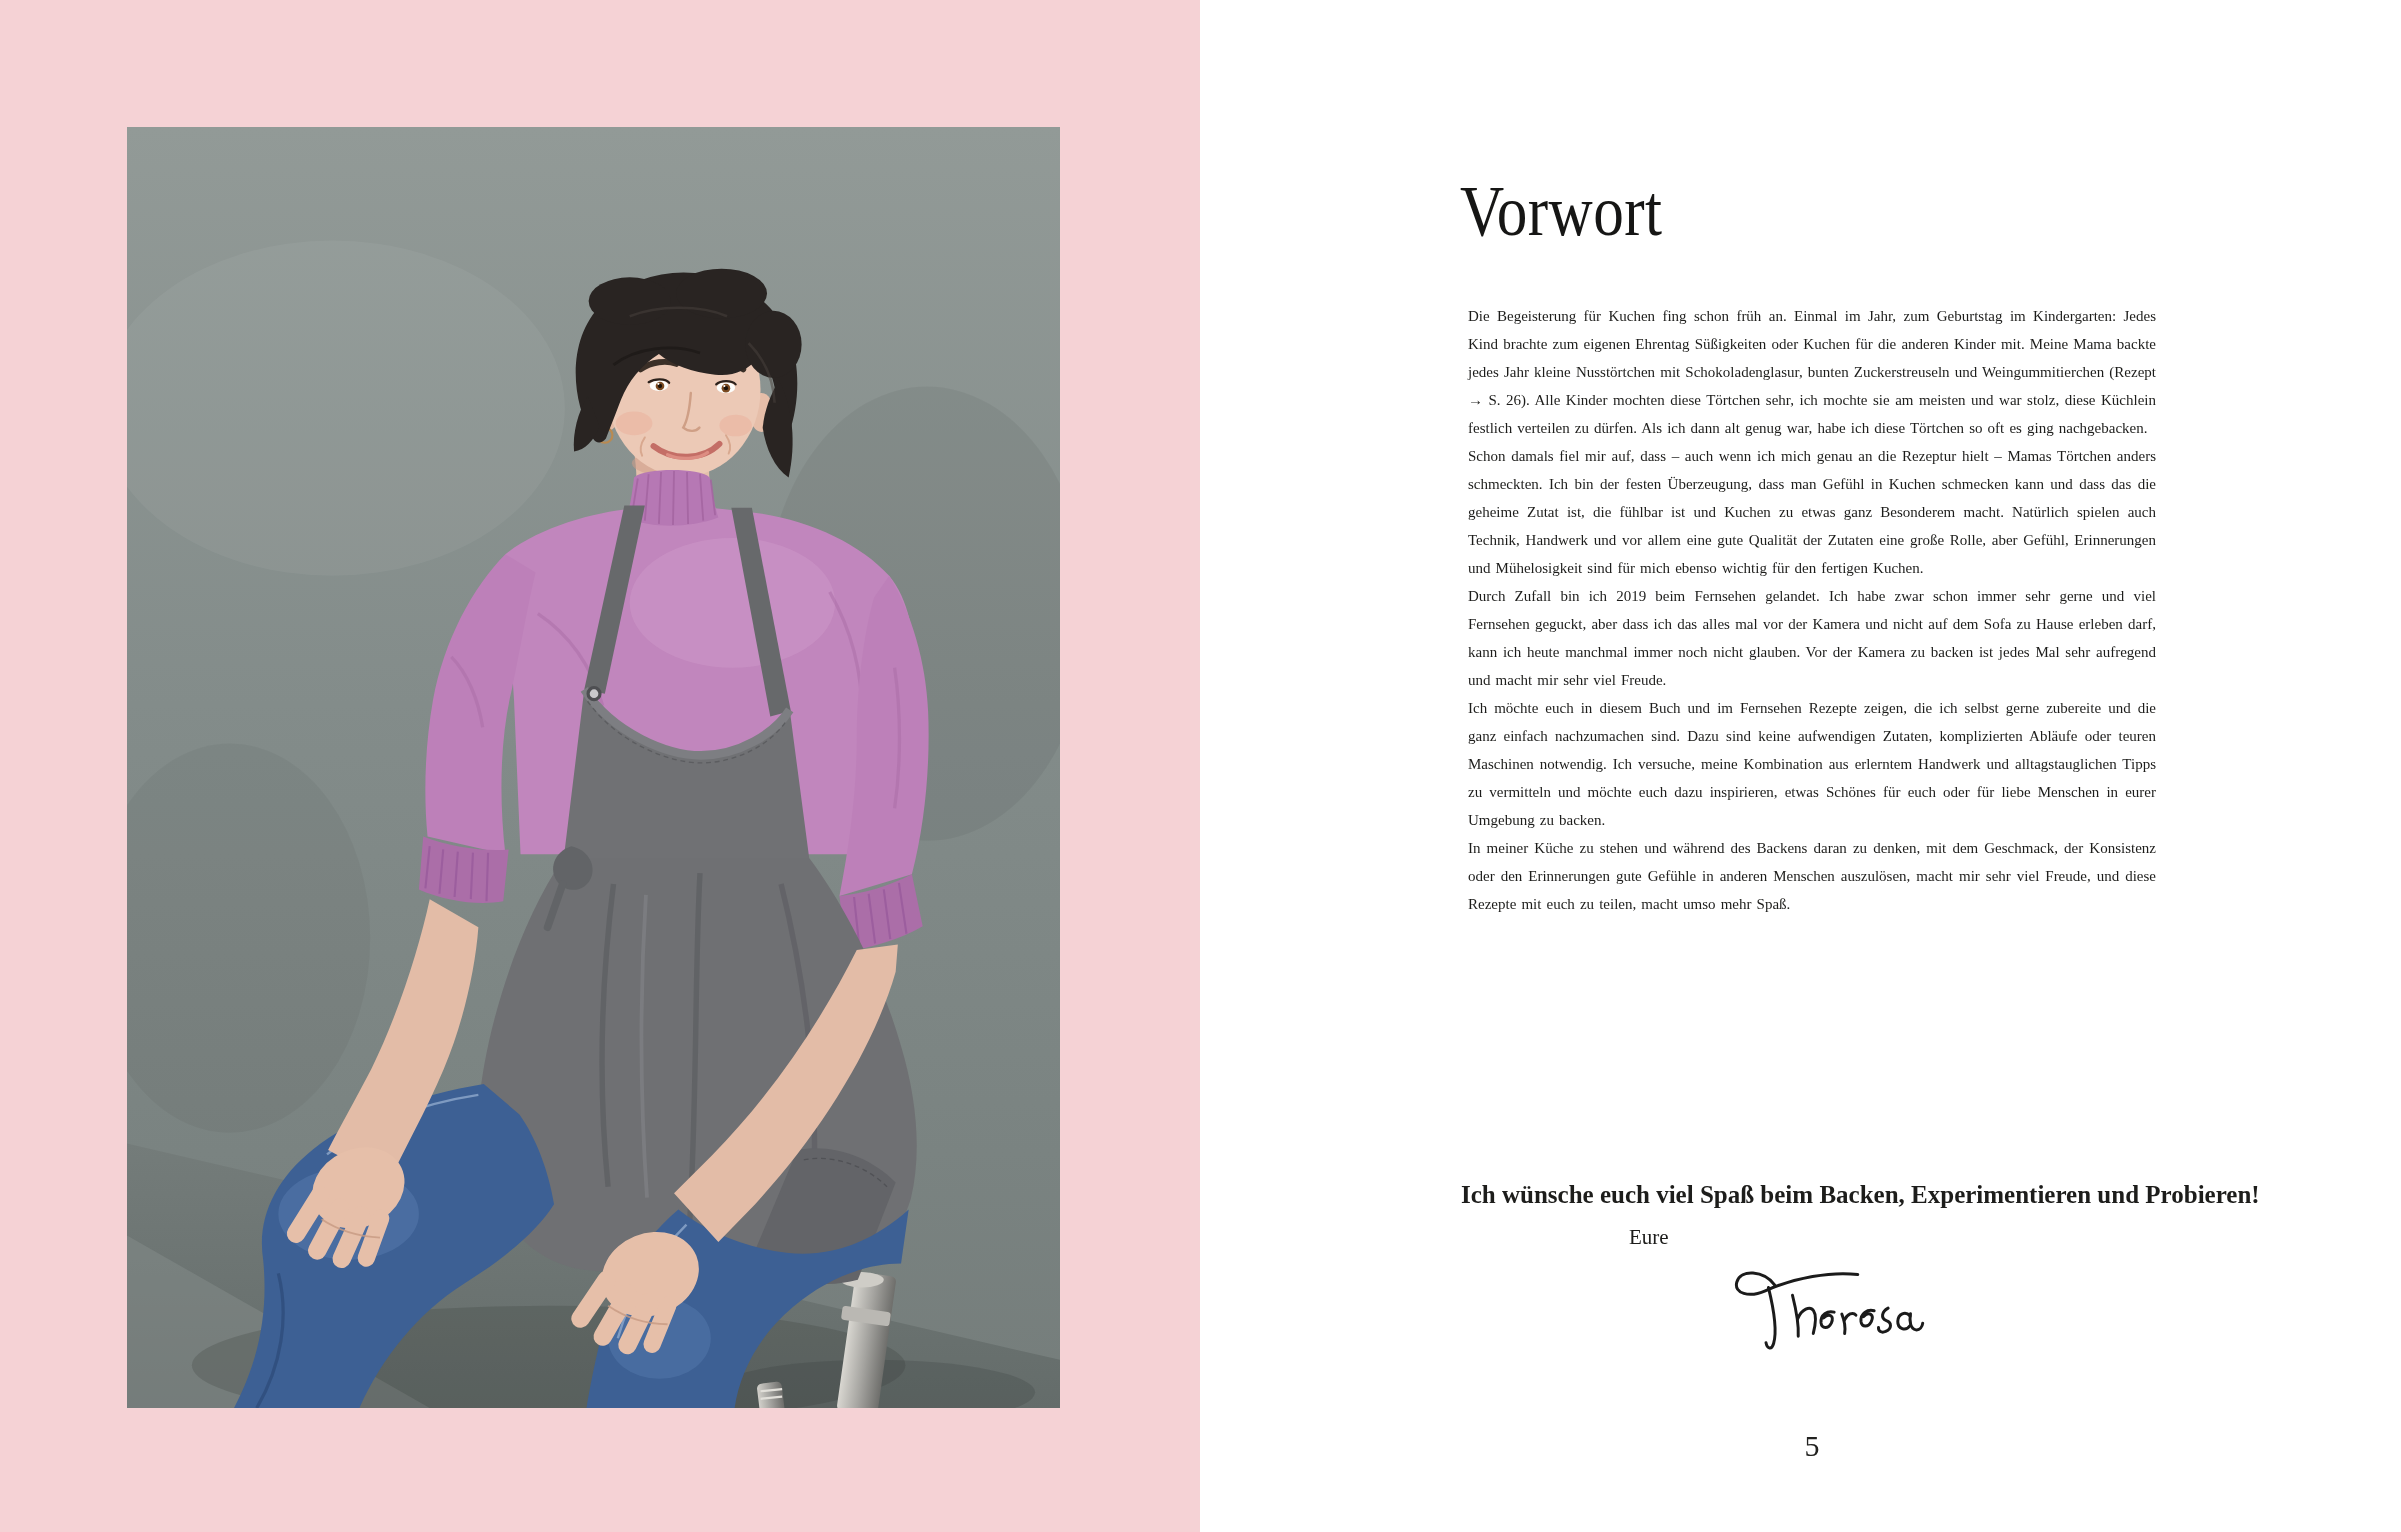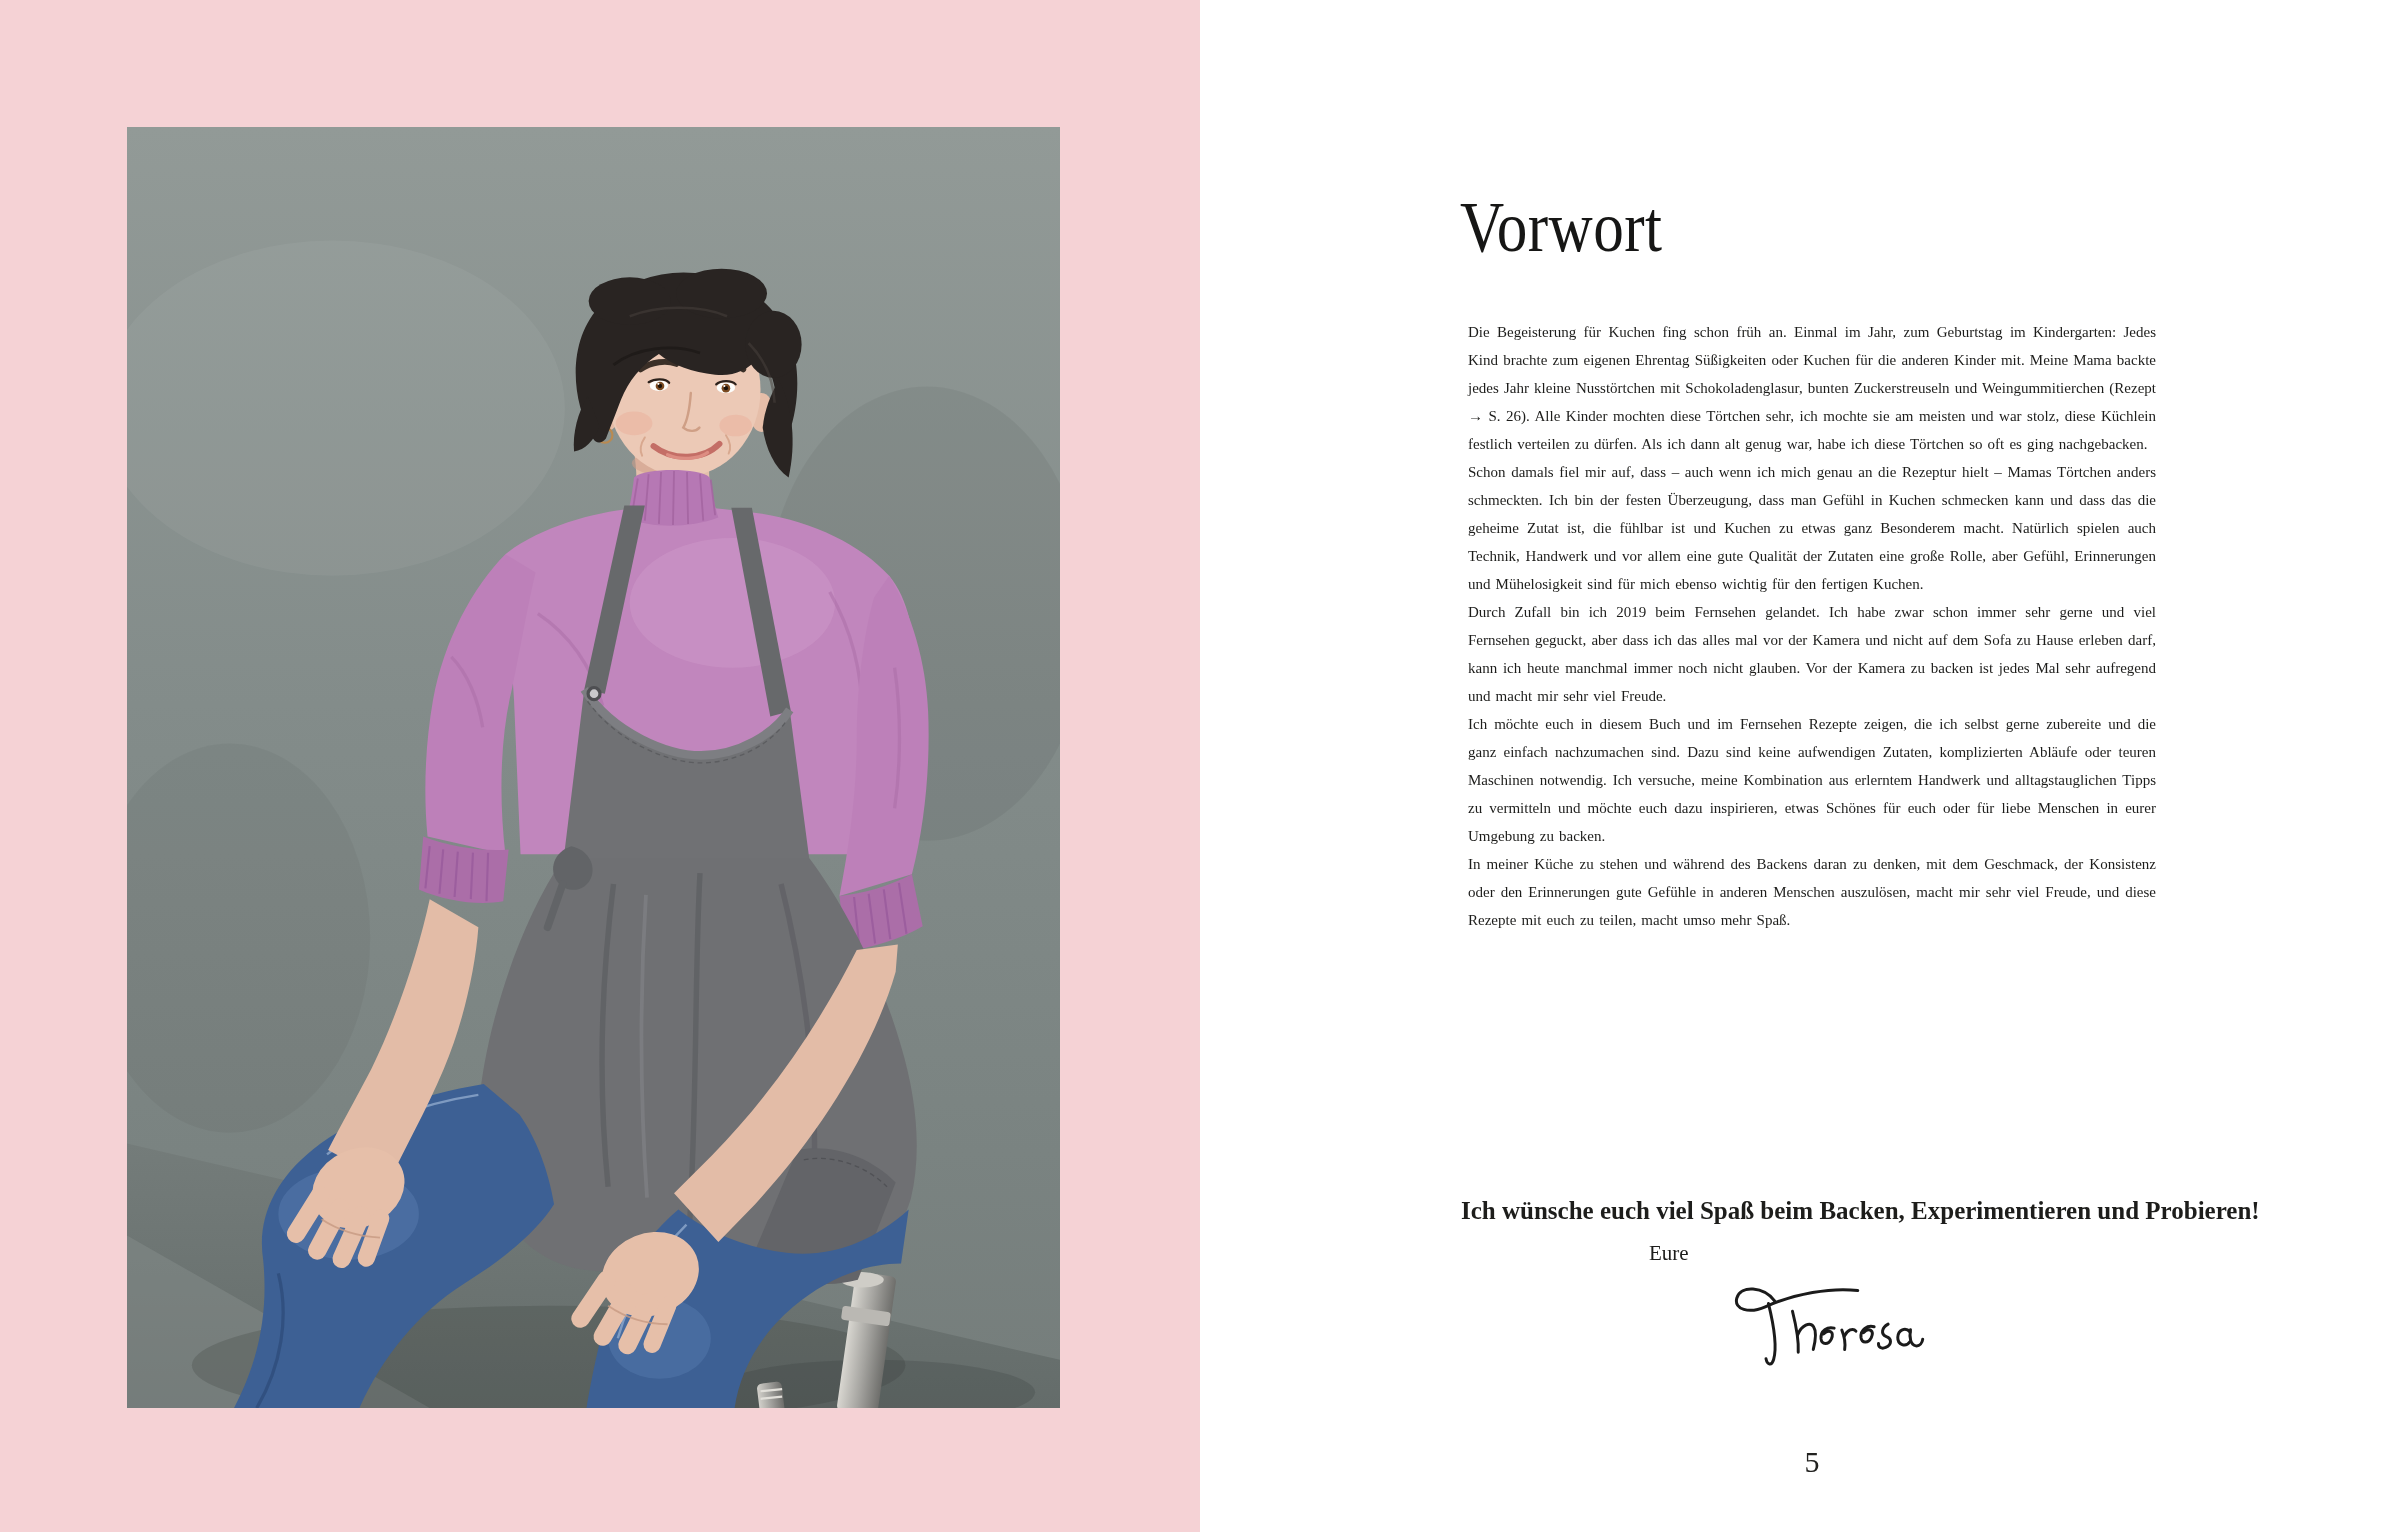--- a/index.html
+++ b/index.html
@@ -7,38 +7,38 @@
     position:relative;width:2401px;height:1533px;overflow:hidden;
     background:#ffffff;
     font-family:"Liberation Serif","DejaVu Serif",serif;
     color:#1d1d1b;
   }
   
   .page-left{position:absolute;left:0;top:0;width:1200px;height:1533px;background:#f5d2d5;}
   .photo{position:absolute;left:127px;top:127px;width:933px;height:1281px;overflow:hidden;}
   .photo svg{display:block;width:100%;height:100%;}
   
-  .page-right{position:absolute;left:1200px;top:0;width:1201px;height:1347px;background:#ffffff;margin-top:16px;}
+  .page-right{position:absolute;left:1200px;top:0;width:1201px;height:1347px;background:#ffffff;}
   .title{
     position:absolute;left:260px;top:175px;
     font-size:72px;line-height:72px;font-weight:400;color:#161615;
     transform:scaleX(0.85);transform-origin:0 0;letter-spacing:0.5px;white-space:nowrap;margin:0;
   }
   .bodytext{
     position:absolute;left:268px;top:302px;width:688px;
     font-size:15px;line-height:28px;text-align:justify;word-spacing:0.09em;
     hyphens:auto;-webkit-hyphens:auto;
   }
   .bodytext p{margin:0;}
   .closing{
     position:absolute;left:261px;top:1181px;width:688px;
     font-size:25px;line-height:28px;white-space:nowrap;font-weight:bold;
   }
   .valediction{
-    position:absolute;left:449px;top:1223px;
+    position:absolute;left:429px;top:1223px;
     font-size:21px;line-height:28px;
   }
   .signature{position:absolute;left:519px;top:1253px;width:214px;height:100px;}
   .signature svg{display:block;width:100%;height:100%;}
   .pagenum{
     position:absolute;left:268px;top:1431px;width:688px;text-align:center;
     font-size:30px;line-height:30px;color:#222220;
   }
 </style>
 </head>

